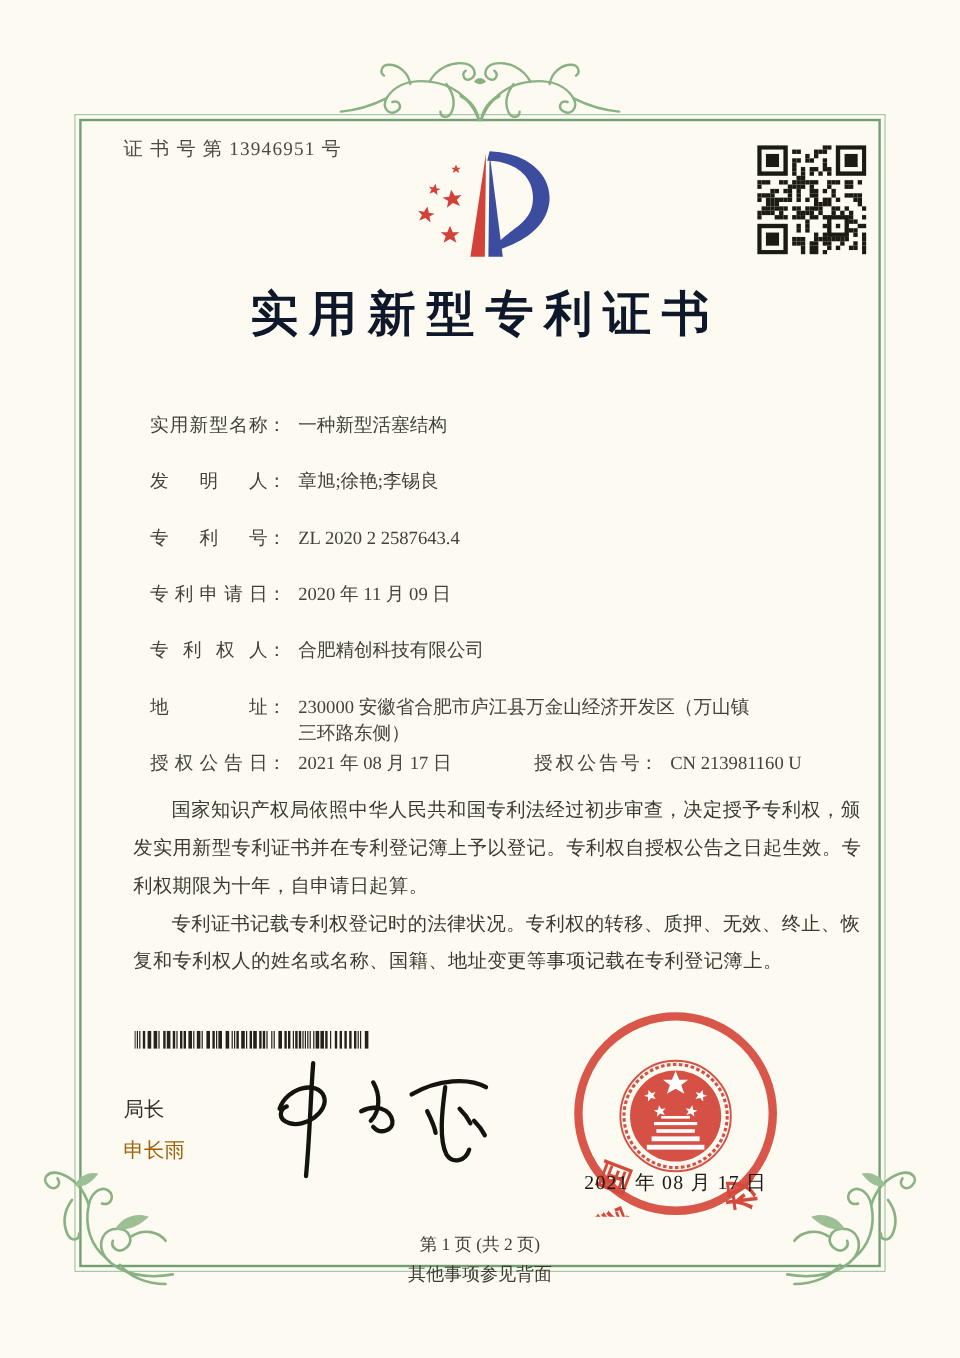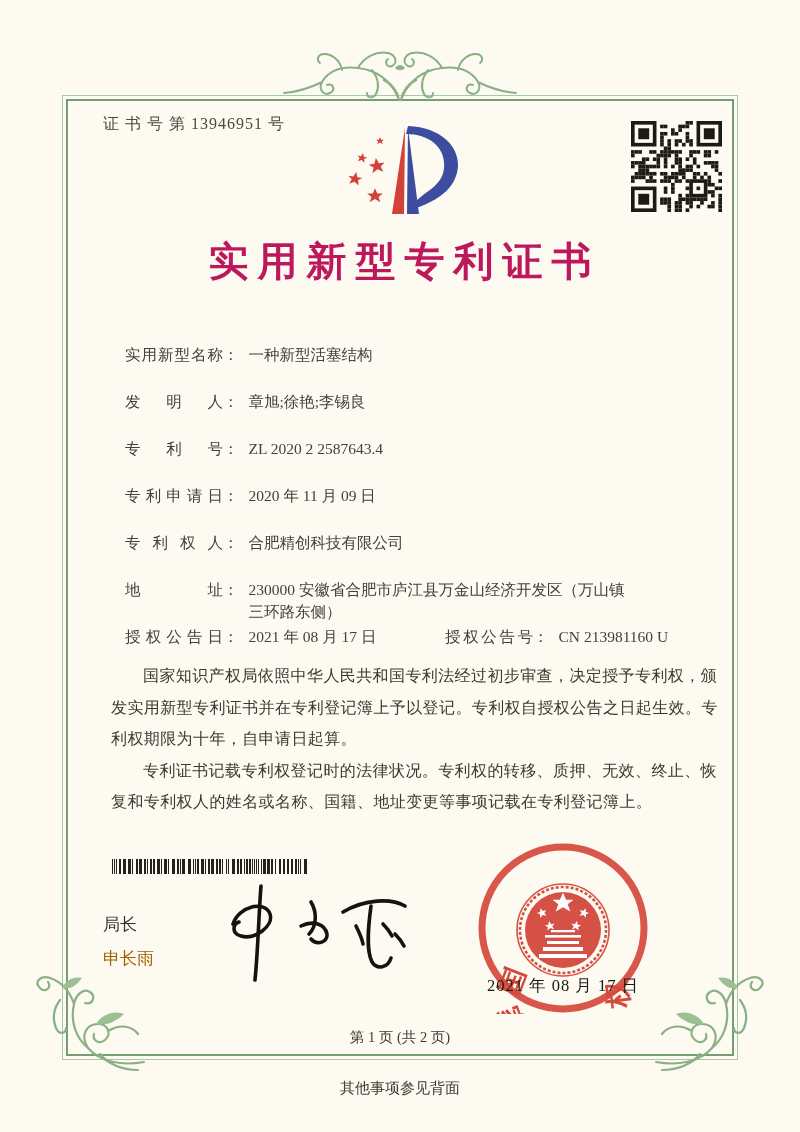--- a/index.html
+++ b/index.html
@@ -11,21 +11,21 @@
   }
   .abs{position:absolute;}
   
   .frame-outer{left:62px;top:95px;width:674px;height:963px;border:1px solid #a9c6a9;}
   .frame-inner{position:absolute;left:3px;top:3px;right:3px;bottom:3px;border:2px solid #739f73;}
   
   .cert-no{left:103px;top:114px;font-size:16px;letter-spacing:1px;color:#4a4a40;}
   .logo{left:348px;top:118px;width:115px;height:104px;}
   .qr{left:631px;top:121px;width:91px;height:91px;}
   .title{left:0;top:234px;width:800px;text-align:center;font-size:40px;font-weight:bold;
-         letter-spacing:9px;text-indent:9px;color:#be185d;}
+         letter-spacing:9px;text-indent:9px;color:#0f172a;}
   
   .fields{left:105px;top:344px;width:600px;font-size:15.5px;color:#42423a;}
   .f-row{height:47px;display:flex;align-items:flex-start;line-height:22px;margin-left:20px;}
   .f-label{display:inline-block;width:98px;text-align:justify;text-align-last:justify;}
   .f-colon{display:inline-block;}
   .f-value{margin-left:10px;white-space:pre-line;max-width:470px;}
   .f-row.grant{position:relative;}
   .grant-no{position:absolute;left:320px;top:0;display:flex;}
   .grant-no .f-label{width:88px;}
   
@@ -36,21 +36,21 @@
   
   .sig-title{left:103px;top:913px;font-size:17px;color:#33332c;}
   .sig-name{left:103px;top:947px;font-size:17px;color:#a16207;}
   .sig-svg{left:205px;top:876px;width:215px;height:112px;}
   
   .seal{left:477px;top:842px;width:172px;height:172px;}
   .seal-date{left:468px;top:975px;width:190px;text-align:center;font-size:16.5px;color:#191915;
              letter-spacing:1px;z-index:6;}
   
   .page-indicator{left:0;top:1028px;width:800px;text-align:center;font-size:14.5px;color:#3c3c33;}
-  .back-note{left:0;top:1079px;width:800px;text-align:center;font-size:15px;color:#3c3c33;}
+  .back-note{left:0;top:1053px;width:800px;text-align:center;font-size:15px;color:#3c3c33;}
   
   .flourish-top{left:280px;top:40px;width:240px;height:62px;z-index:3;}
   .flourish-bl{left:26px;top:970px;width:122px;height:106px;z-index:3;}
   .flourish-br{left:652px;top:970px;width:122px;height:106px;z-index:3;transform:scaleX(-1);}
   svg{display:block;}
 </style>
 </head>
 <body>
 
 <div class="abs frame-outer">

